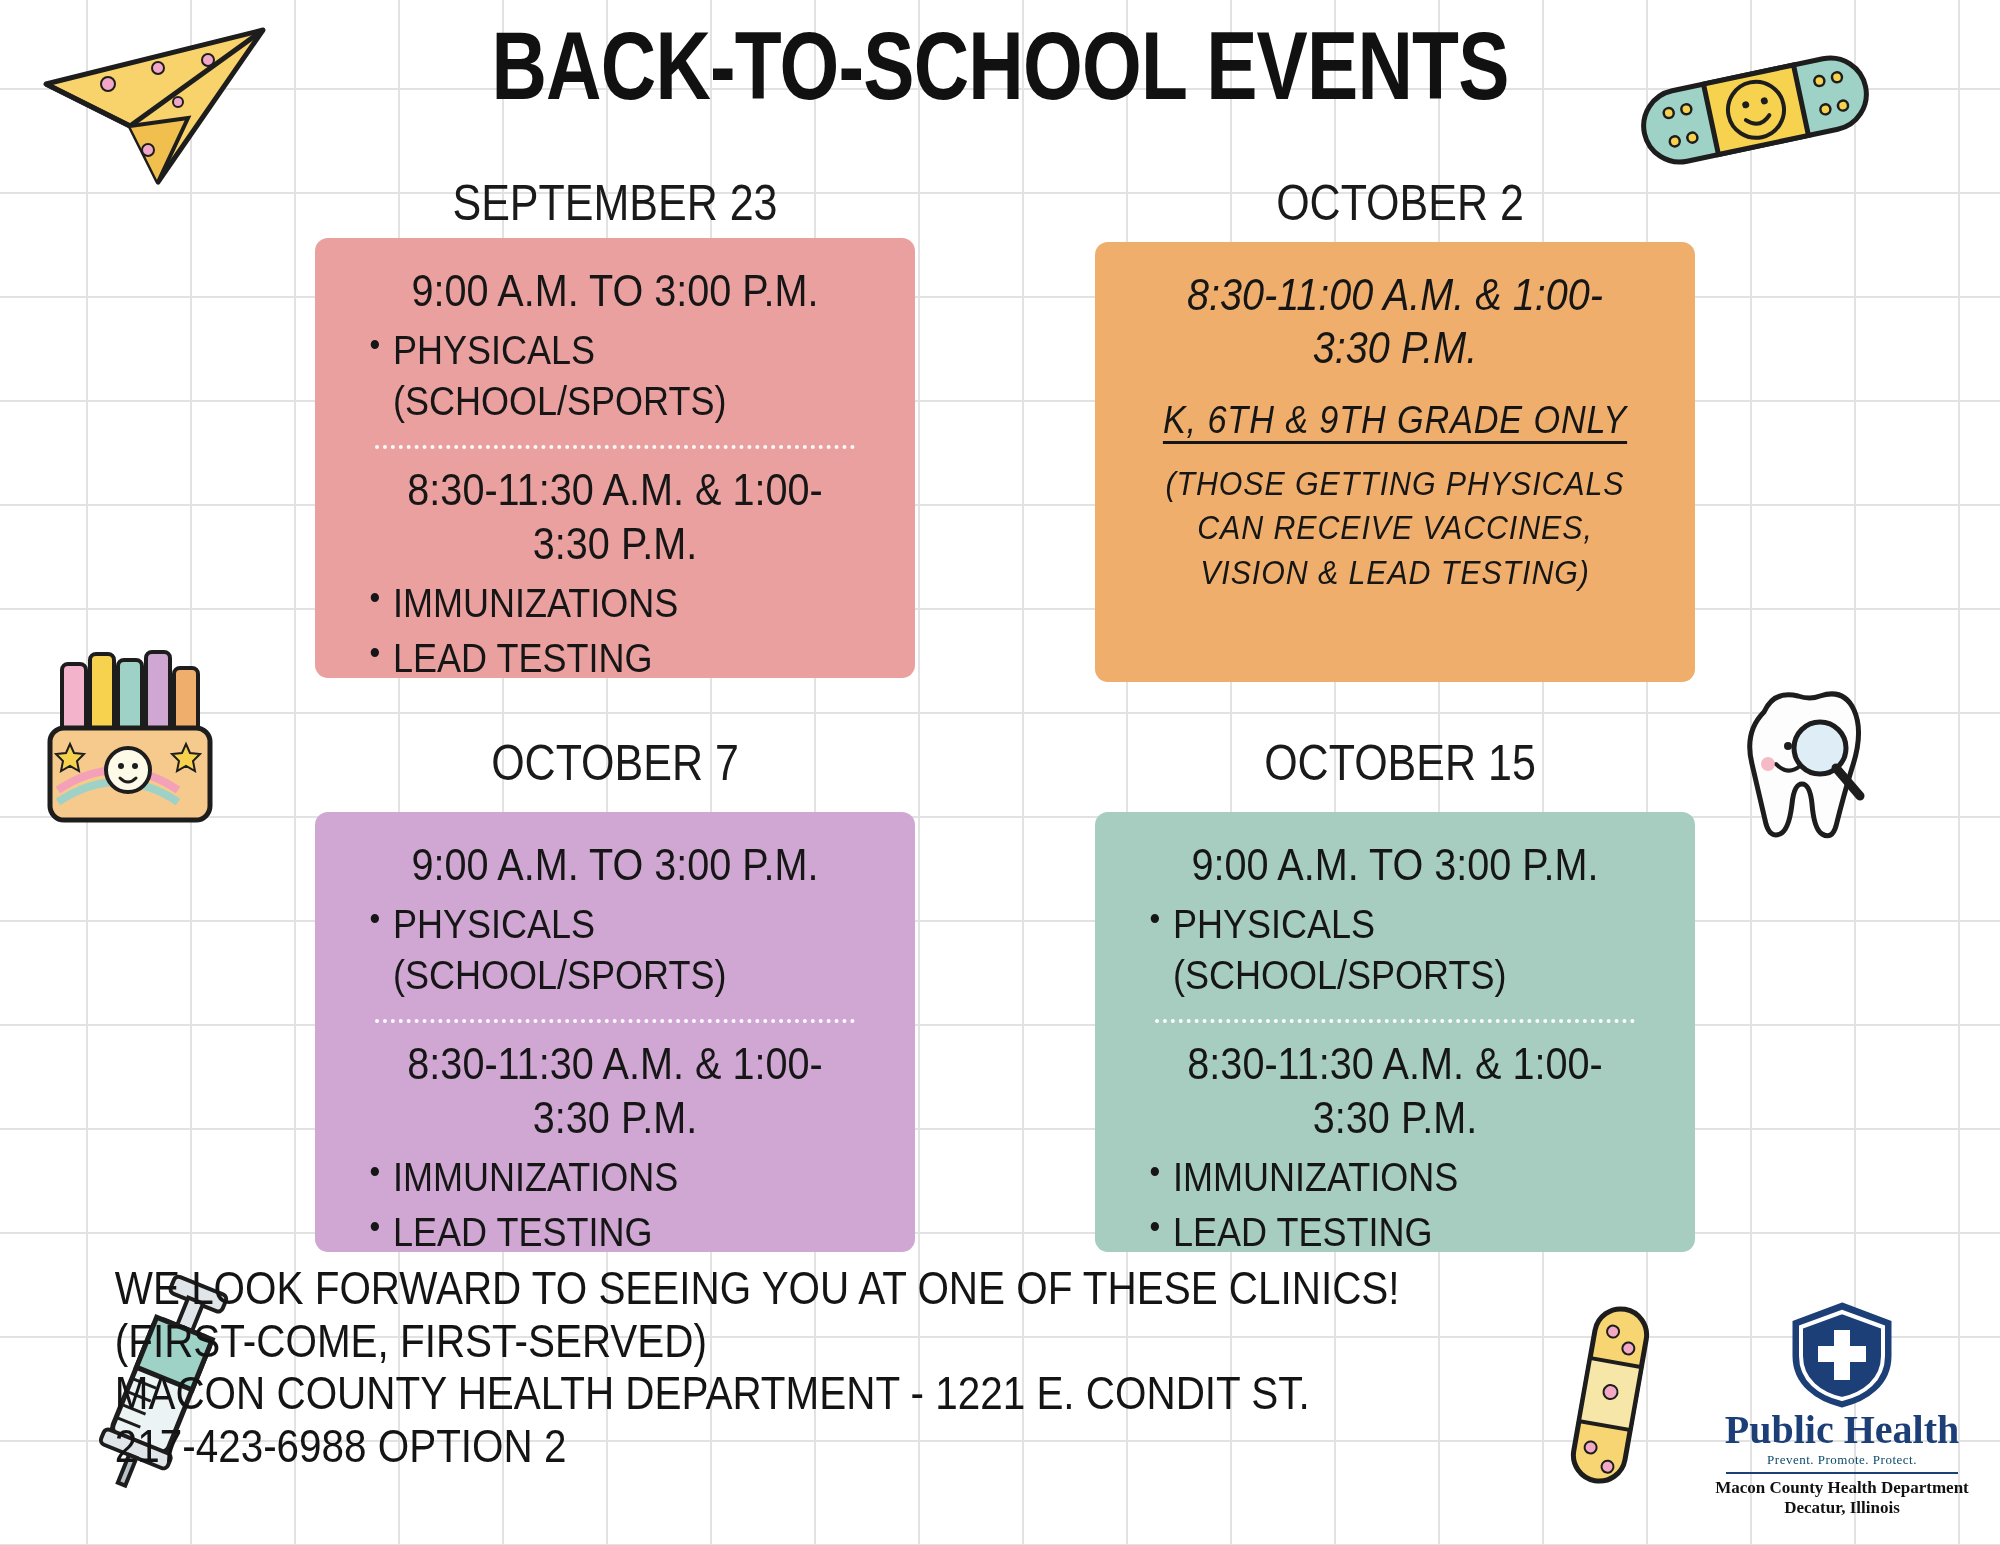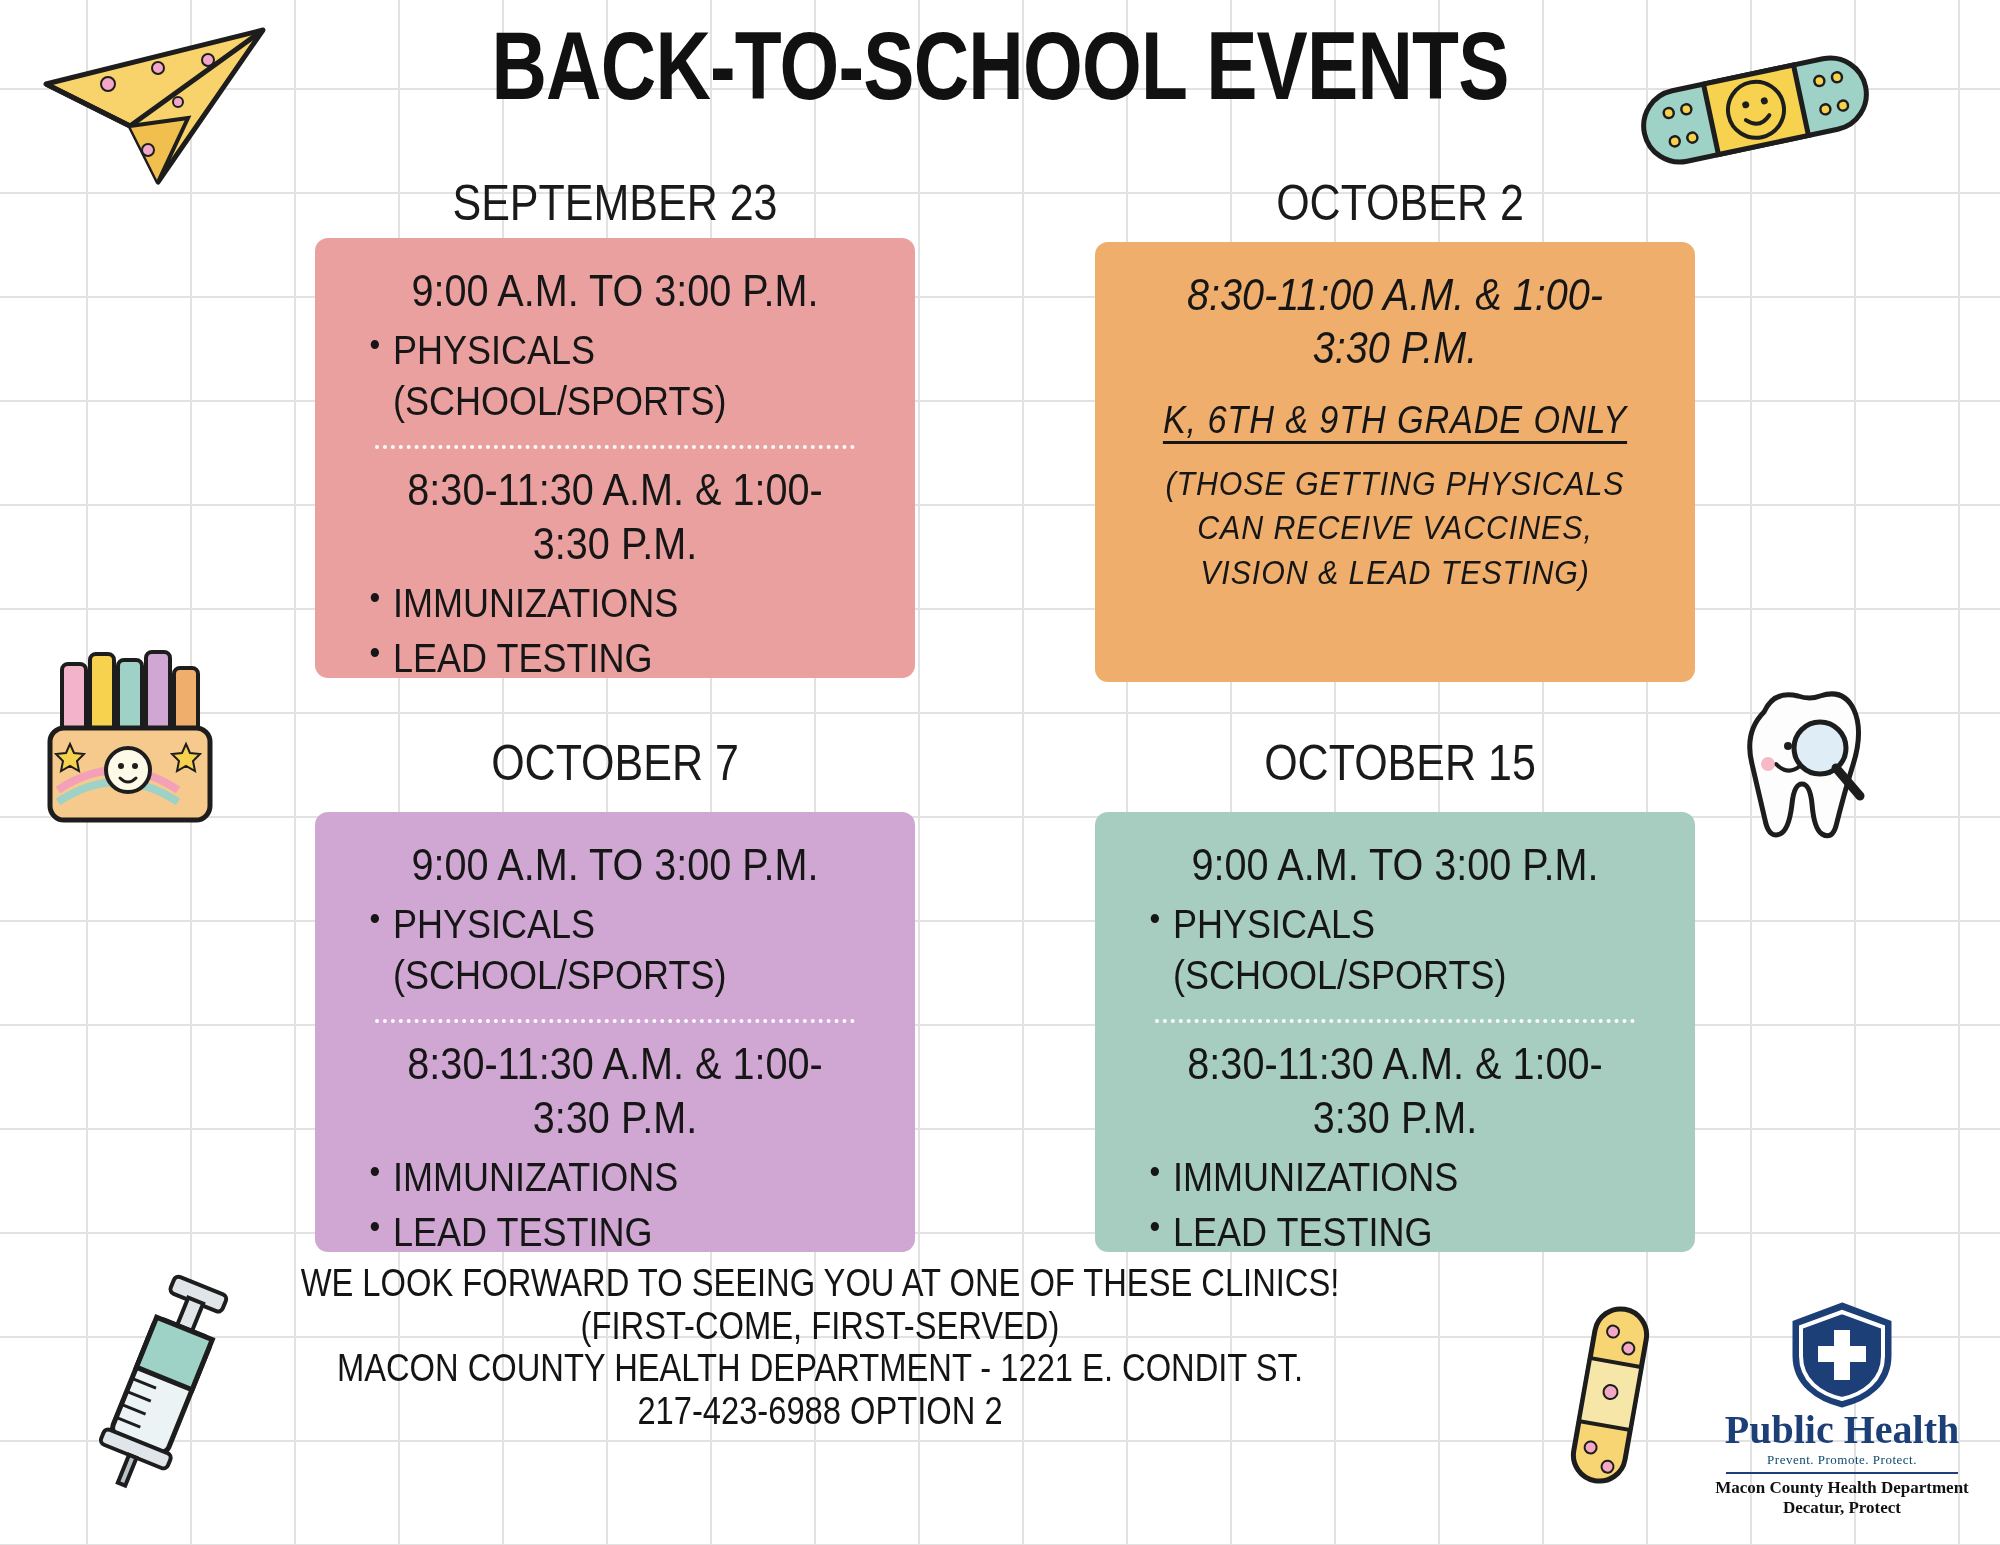--- a/index.html
+++ b/index.html
@@ -129,22 +129,22 @@
     transform: scaleX(0.92);
     letter-spacing: 1px;
   }
 
   
   #footer {
     position: absolute;
     left: 0;
     top: 1262px;
     width: 1640px;
-    text-align: center;
-    font-size: 38px;
+    text-align: left;
+    font-size: 47px;
     line-height: 1.12;
     color: #141414;
   }
   #footer div {
     transform: scaleX(0.86);
   }
 
   
   .art { position: absolute; z-index: 2; }
 
@@ -361,16 +361,16 @@
   <div id="logo">
     <svg width="110" height="110" viewBox="0 0 110 110" style="display:block;margin:0 auto;">
       <path d="M55 4 L103 22 V56 C103 84 80 100 55 106 C30 100 7 84 7 56 V22 Z" fill="#1d3f77" stroke="#1d3f77" stroke-width="3"></path>
       <path d="M55 12 L96 27 V56 C96 80 77 94 55 99 C33 94 14 80 14 56 V27 Z" fill="none" stroke="#ffffff" stroke-width="4"></path>
       <path d="M47 30 h16 v16 h16 v16 h-16 v18 h-16 v-18 h-16 v-16 h16 z" fill="#ffffff"></path>
     </svg>
     <div class="ph-name">Public Health</div>
     <div class="ph-tag">Prevent. Promote. Protect.</div>
     <div class="ph-rule"></div>
     <div class="ph-dept">Macon County Health Department</div>
-    <div class="ph-dept">Decatur, Protect</div>
+    <div class="ph-dept">Decatur, Illinois</div>
   </div>
 
 </div>
 
 </body></html>

